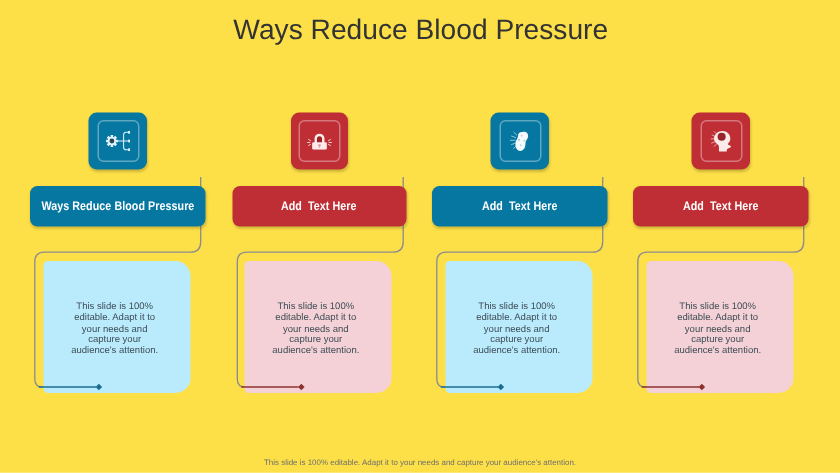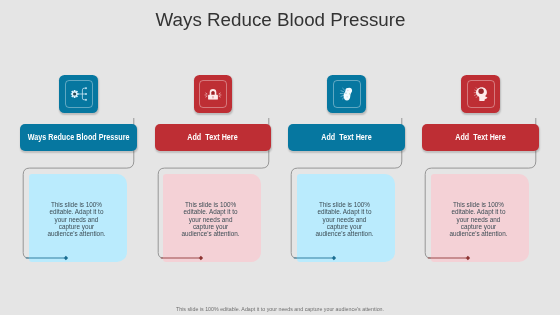--- a/index.html
+++ b/index.html
@@ -1,19 +1,19 @@
 <!DOCTYPE html>
 <html><head>
 <meta charset="utf-8">
 <title>Ways Reduce Blood Pressure</title>
 <style>
   html,body{margin:0;padding:0;}
   body{width:560px;height:315px;background:#ffffff;overflow:hidden;
        font-family:"Liberation Sans",sans-serif;}
-  #slide{position:relative;width:560px;height:315px;background:#e5e5e5;overflow:hidden;}
+  #slide{position:relative;width:560px;height:315px;background:#fde047;overflow:hidden;}
 
   #title{position:absolute;left:0.5px;top:8.3px;width:560px;text-align:center;
          font-size:18.8px;line-height:24px;color:#333333;}
 
   .col{position:absolute;top:0;width:117px;height:315px;}
 
   .conn{position:absolute;left:0;top:118px;width:140px;height:150px;overflow:visible;}
 
   .icon{position:absolute;left:39px;top:75px;width:38.8px;height:38px;border-radius:5.5px;
        box-shadow:0.6px 1.1px 1.6px rgba(0,0,0,0.18);}

